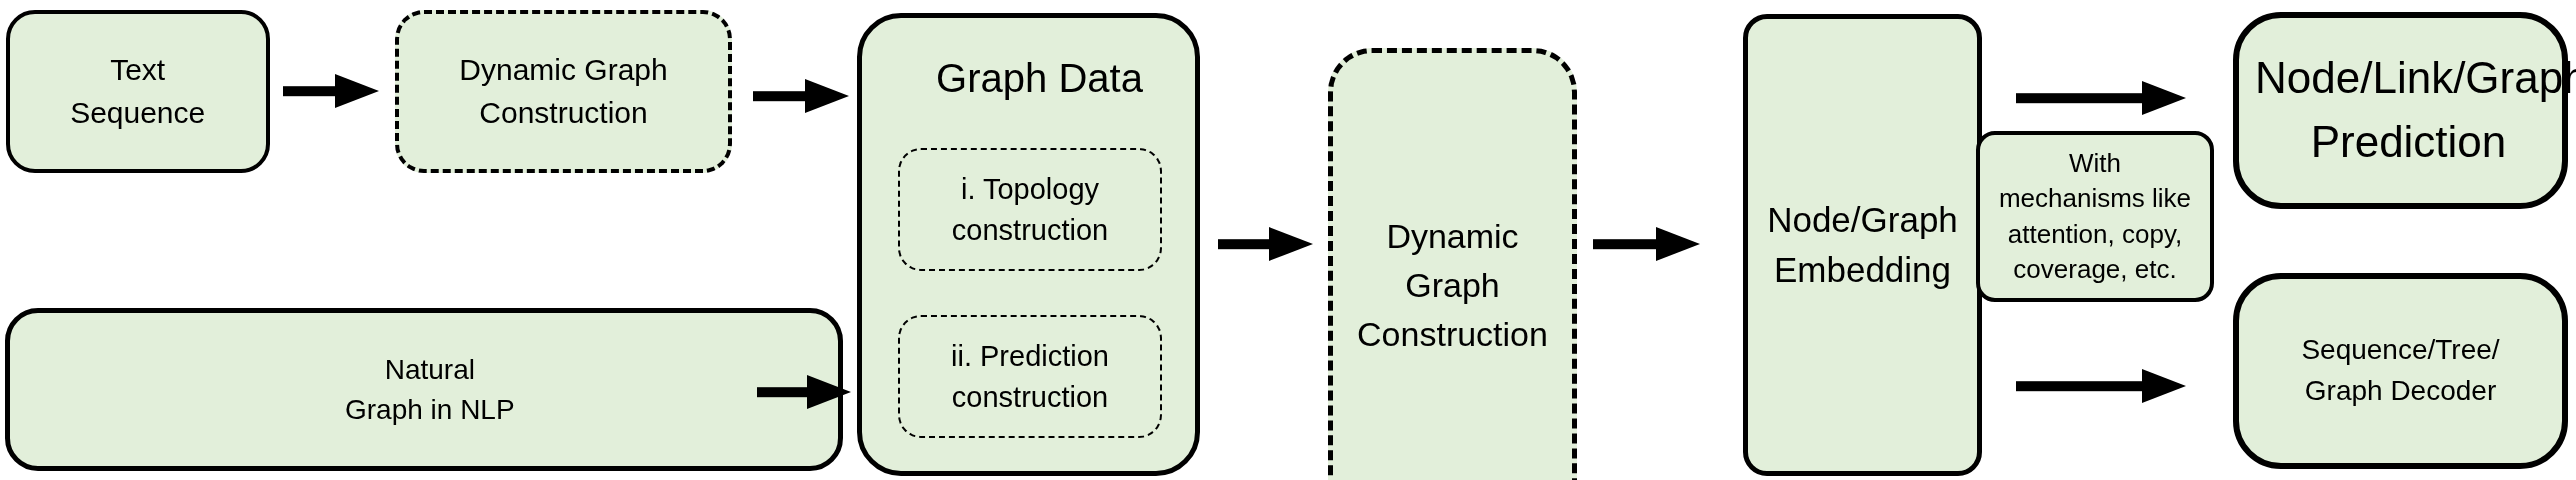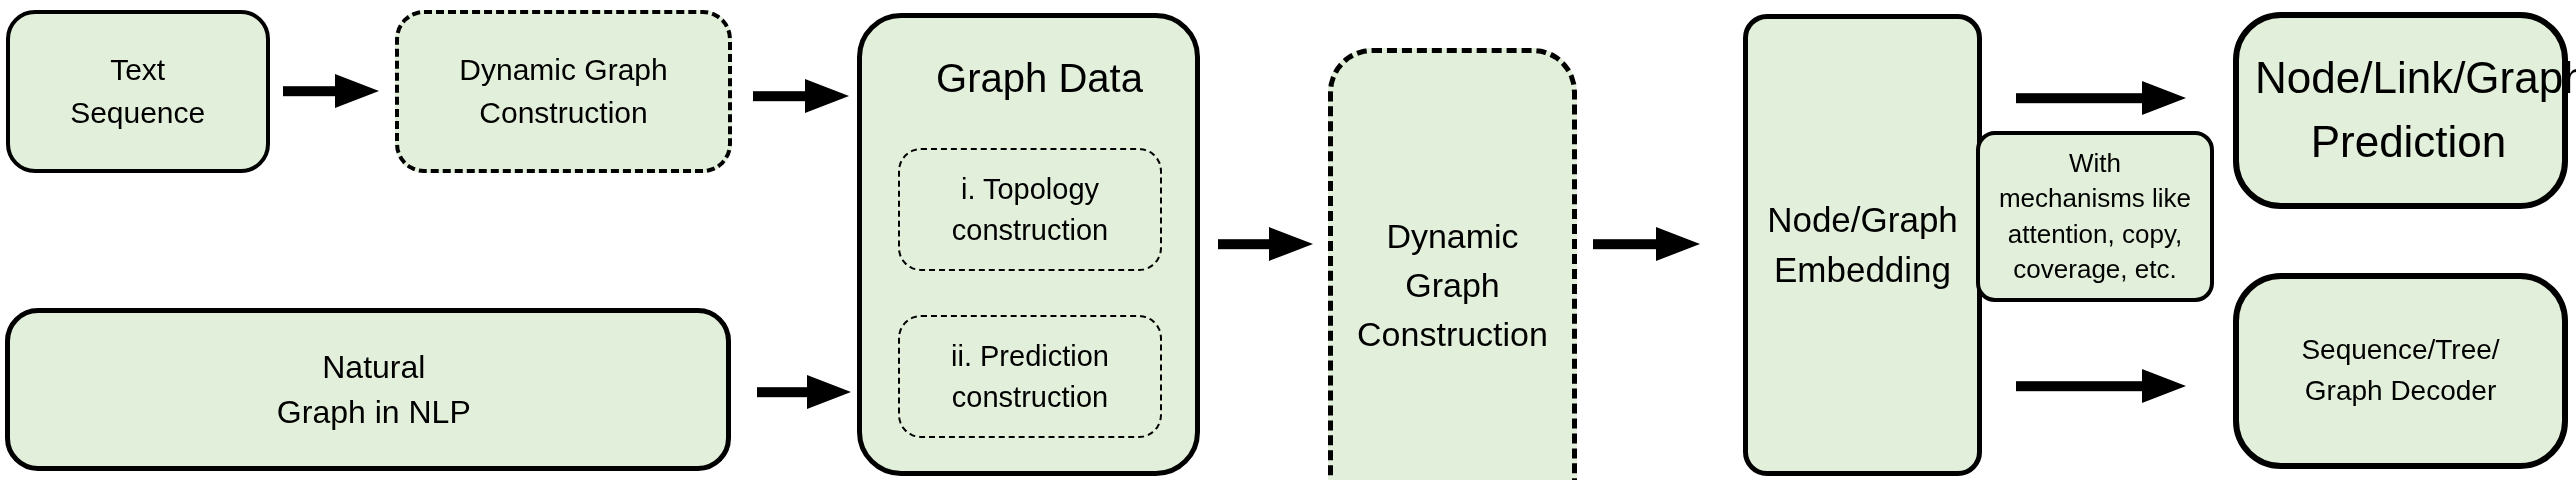--- a/index.html
+++ b/index.html
@@ -28,21 +28,21 @@
     justify-content:center;
     text-align:center;
   }
   .lbl{white-space:pre-line;display:block;width:100%;}
   .b-solid{border-style:solid;}
   .b-dashed{border-style:dashed;}
 
   
   .text-sequence{left:5.7px;top:9.6px;width:264px;height:163px;border-radius:29px;font-size:30px;line-height:1.45;}
   .static-graph{left:395px;top:9.6px;width:337px;height:163px;border-radius:29px;font-size:30px;line-height:1.45;}
-  .natural-graph{left:4.8px;top:308px;width:726px;height:163px;border-radius:33px;border-width:5.7px;font-size:32px;line-height:1.4;padding-left:12px;}
+  .natural-graph{left:4.8px;top:308px;width:838px;height:163px;border-radius:33px;border-width:5.7px;font-size:28px;line-height:1.4;padding-left:12px;}
   .graph-data{left:857px;top:13.4px;width:343px;height:463px;border-radius:44px;border-width:5.7px;display:block;}
   .graph-data-title{position:absolute;left:0;top:36px;width:100%;text-align:center;font-size:40px;line-height:1.2;padding-left:11px;}
   .sub-box{
     position:absolute;left:36px;width:264px;height:123px;
     box-sizing:border-box;background:transparent;
     border:2.9px dashed var(--border);border-radius:23px;
     display:flex;align-items:center;justify-content:flex-start;text-align:center;
     font-size:29px;line-height:1.4;
   }
   .sub-topology{top:130px;}

